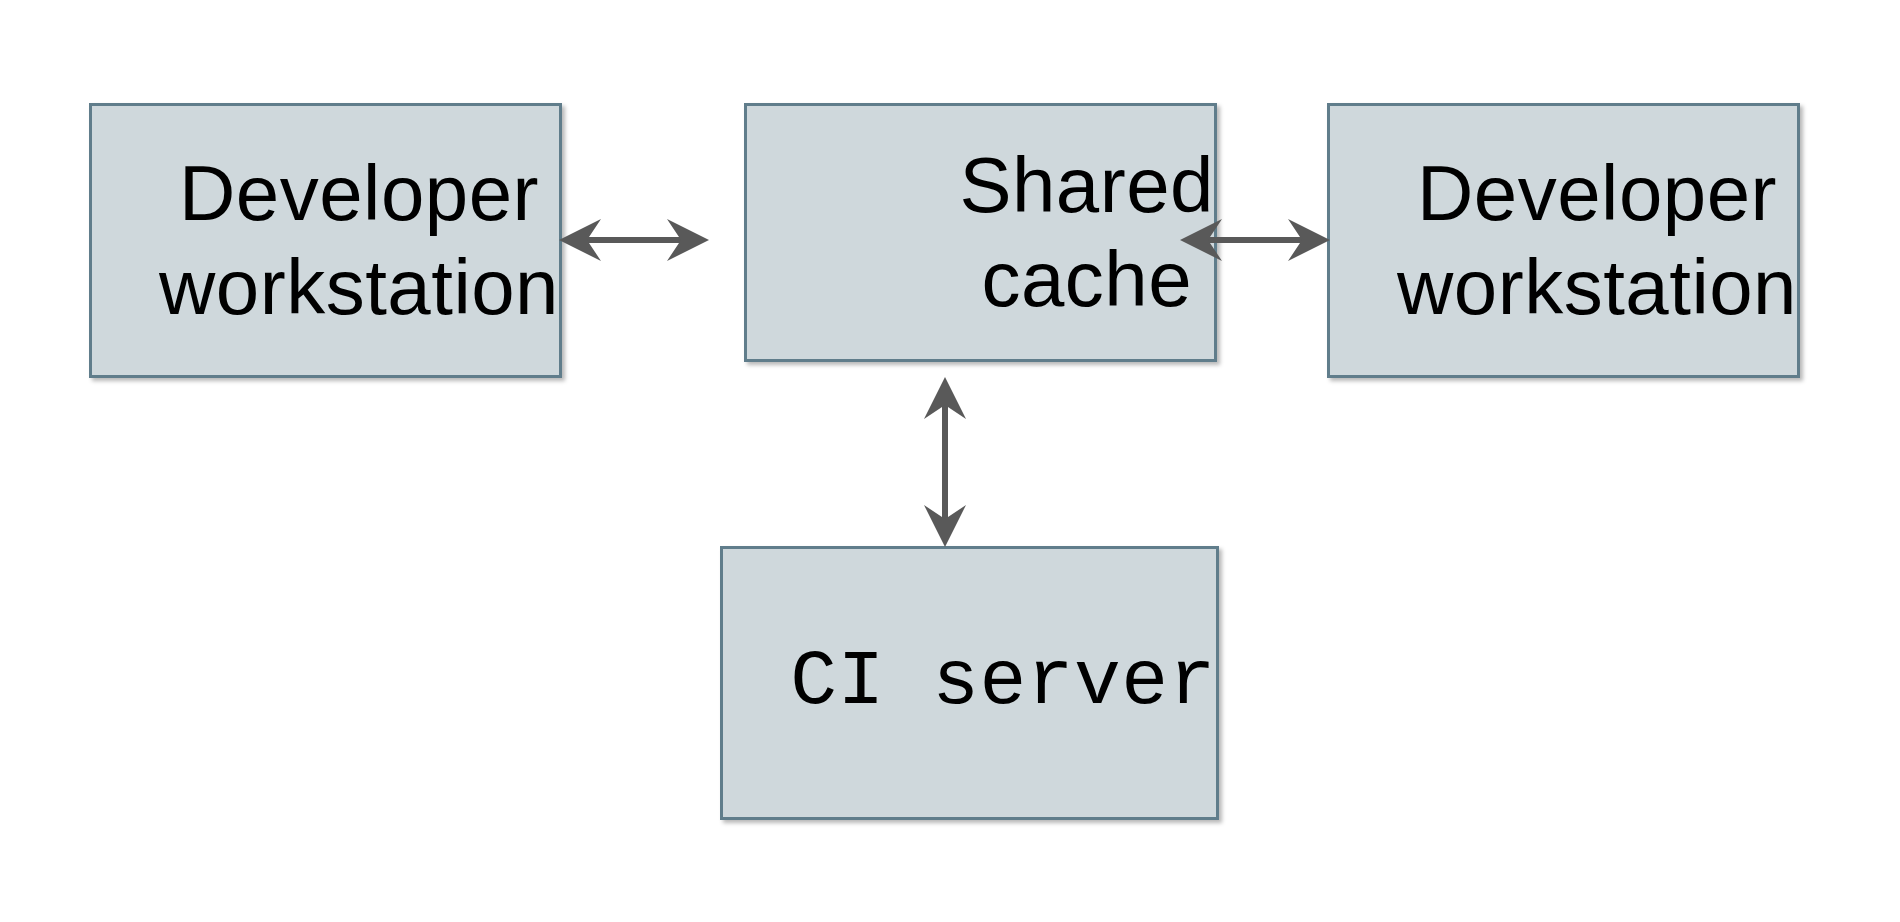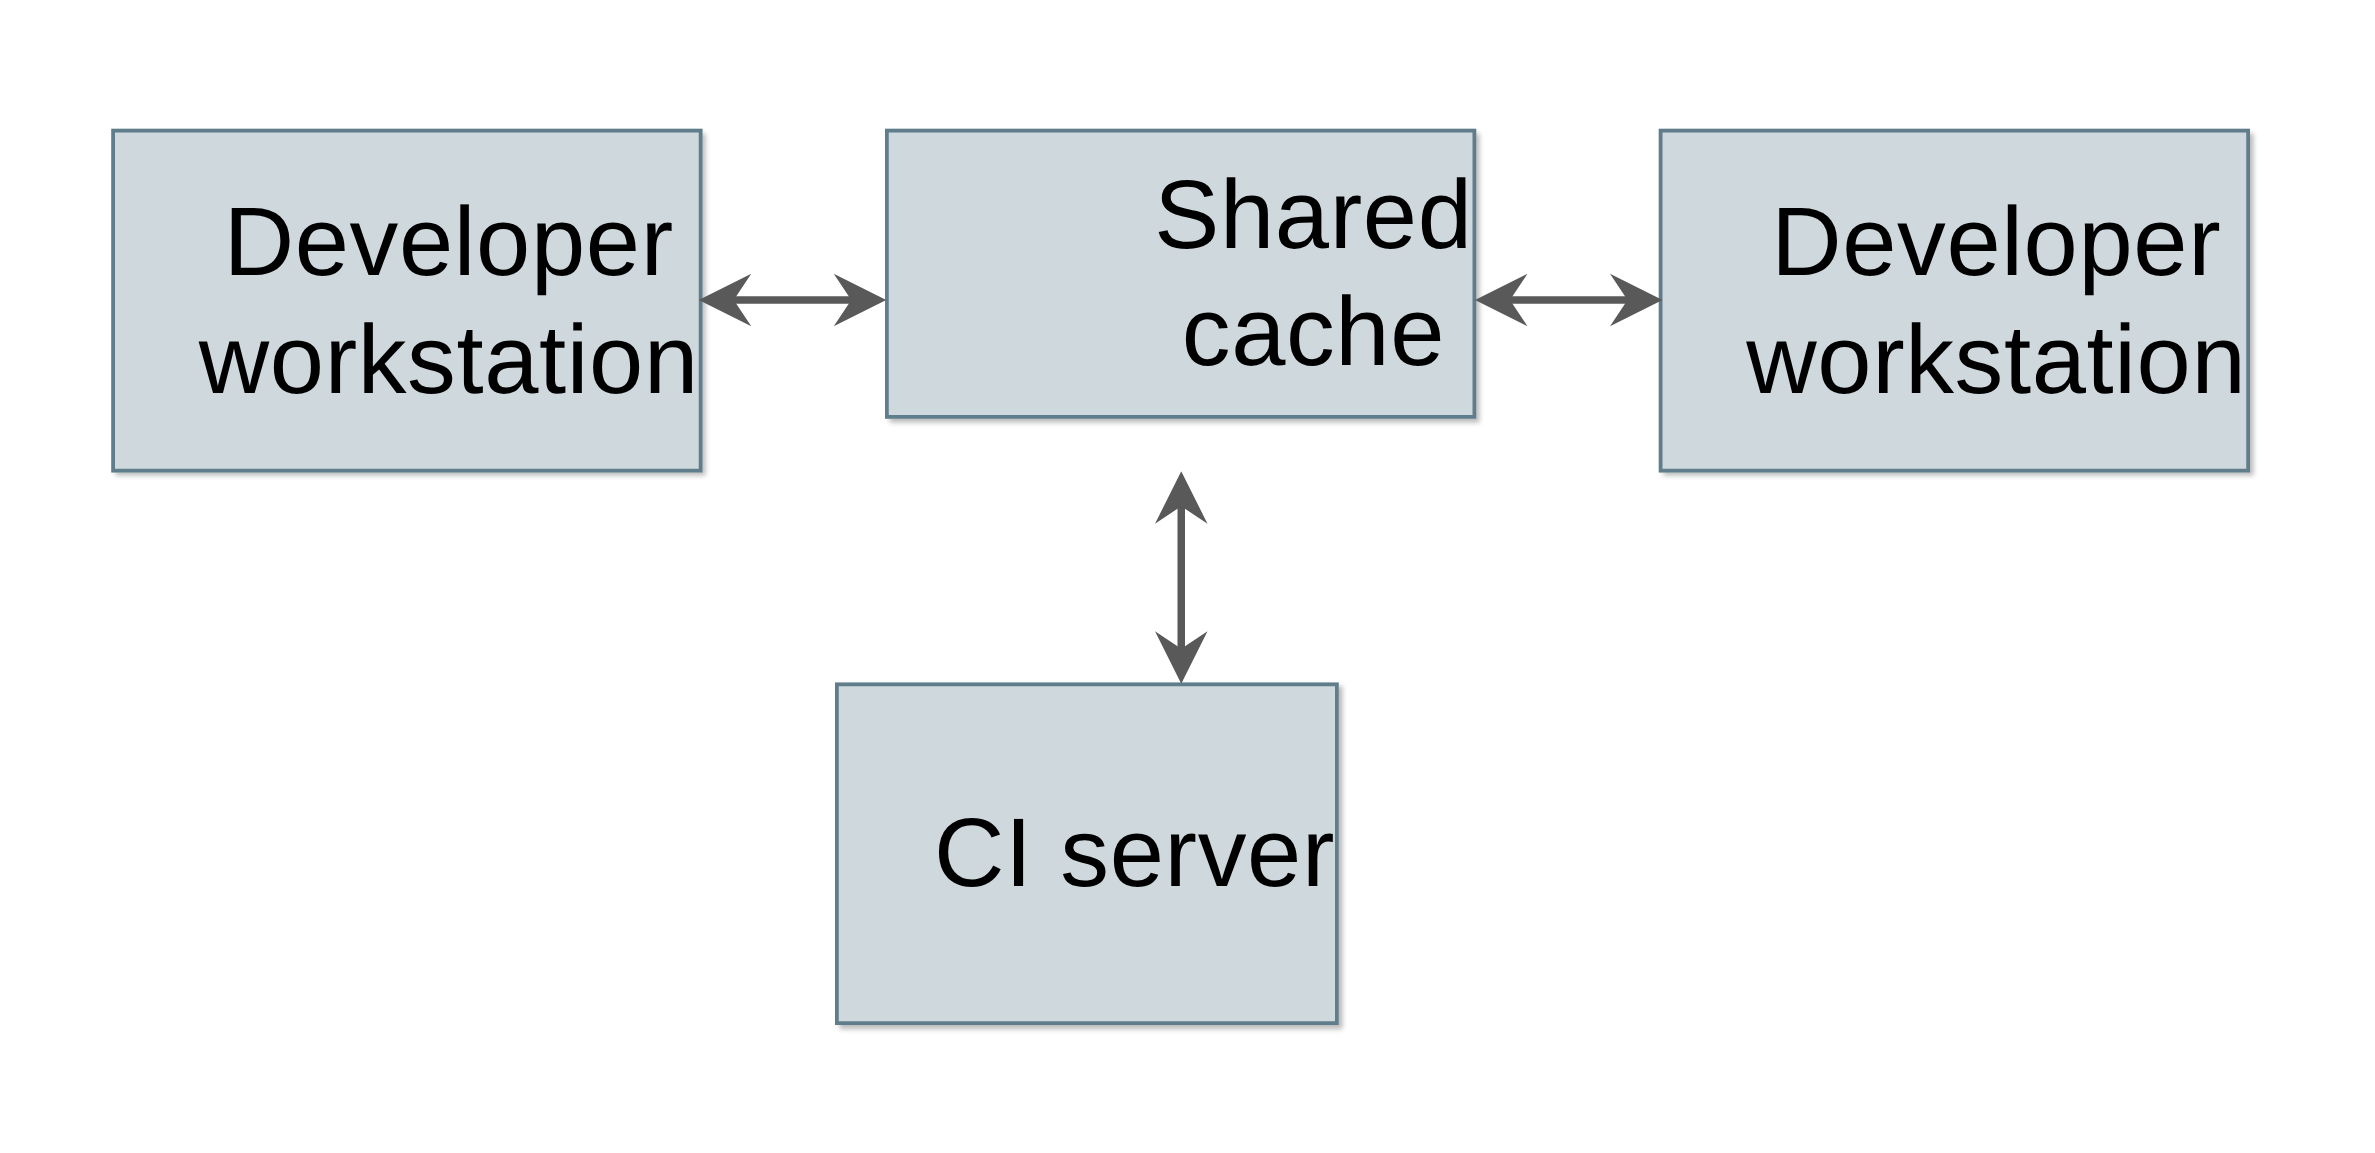--- a/index.html
+++ b/index.html
@@ -34,23 +34,23 @@
   }
   .node-label {
     font-size: 78px;
     line-height: 1.2;
     color: var(--text);
     text-align: center;
     white-space: pre-line;
     letter-spacing: 0.5px;
   }
   #node-dev-left   { left: 89px;   top: 103px; width: 473px; height: 275px; }
-  #node-cache      { left: 708px;  top: 103px; width: 473px; height: 232px; }
+  #node-cache      { left: 744px;  top: 103px; width: 473px; height: 259px; }
   #node-dev-right  { left: 1327px; top: 103px; width: 473px; height: 275px; }
-  #node-ci         { left: 668px;  top: 546px; width: 403px; height: 274px; }
+  #node-ci         { left: 720px;  top: 546px; width: 499px; height: 274px; font-family: Liberation Mono, monospace; }
   .arrow { position: absolute; }
   #arrow-left  { left: 559px;  top: 210px; }
   #arrow-right { left: 1180px; top: 210px; }
   #arrow-down  { left: 915px;  top: 377px; }
   .arrow polygon, .arrow rect { fill: var(--arrow); }
 </style>
 </head>
 <body>
 
 <div class="canvas">

